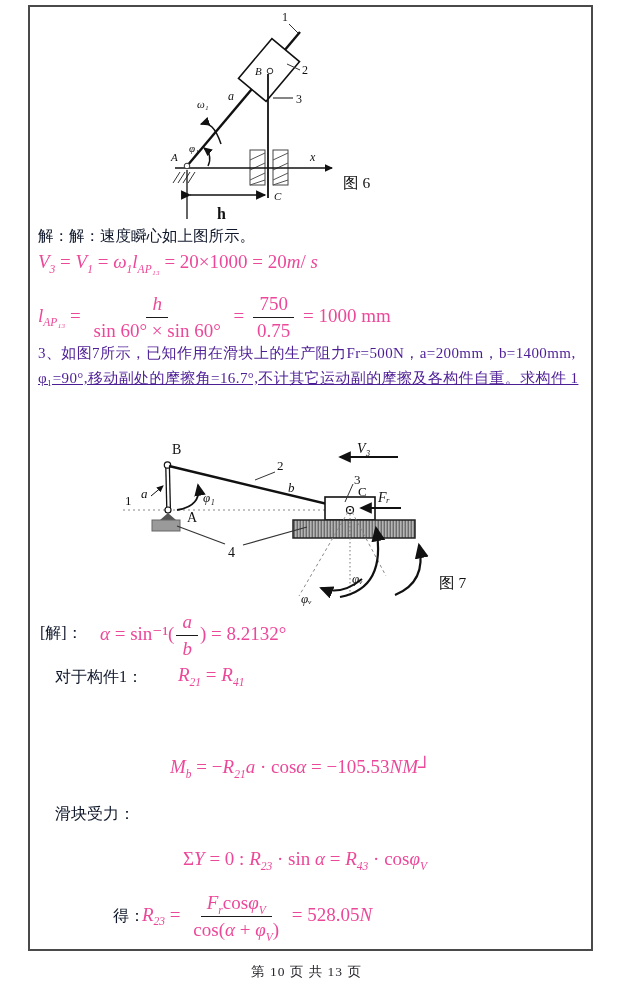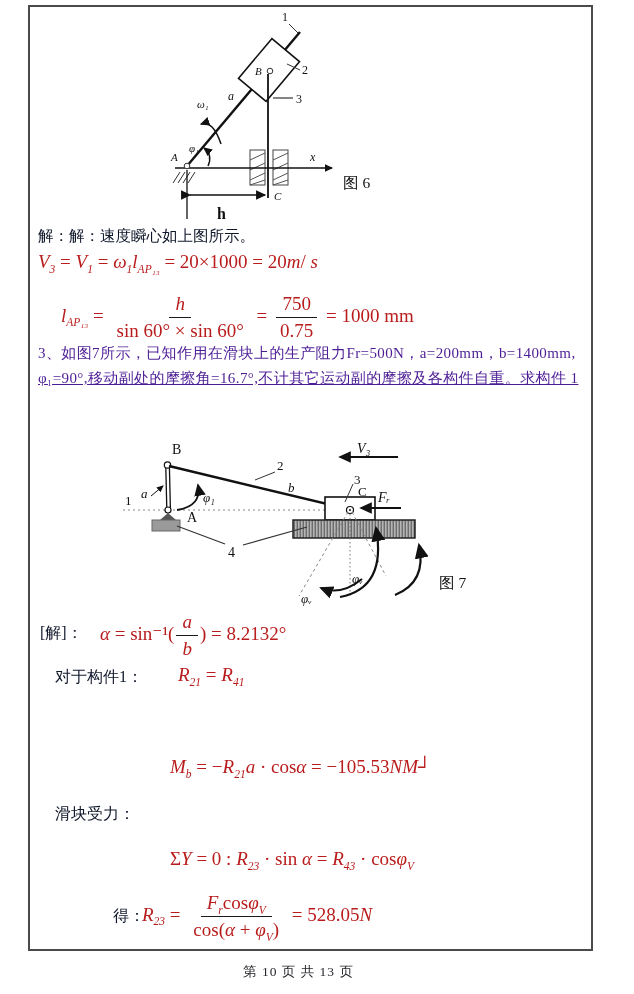--- a/index.html
+++ b/index.html
@@ -5,28 +5,28 @@
   html,body{margin:0;padding:0;background:#ffffff;}
   .page{position:relative;width:634px;height:994px;background:#ffffff;overflow:hidden;
         font-family:"Liberation Serif","DejaVu Serif",serif;color:#161616;}
   .border-box{position:absolute;left:28px;top:5px;width:565px;height:946px;
               border:2px solid #4a4a4a;box-sizing:border-box;}
   .abs{position:absolute;}
   .cjk{font-size:16px;color:#0f172a;white-space:pre;}
   .para{position:absolute;left:38px;width:558px;font-size:15px;color:#4c1d95;
         white-space:nowrap;letter-spacing:0.4px;}
   .para sub{font-size:10px;}
-  .eqline{font-size:19px;color:#b91c1c;white-space:pre;}
+  .eqline{font-size:19px;color:#ec4899;white-space:pre;}
   .eqline .eq-v{font-style:italic;}
   .eqline sub{font-size:11.5px;font-style:italic;line-height:0;}
   .frac{display:inline-flex;flex-direction:column;align-items:center;
         vertical-align:middle;margin:0 2px;line-height:1.25;}
   .frac .num{display:block;border-bottom:1.6px solid #1a1a1a;padding:0 6px 1px 6px;}
   .frac .den{display:block;padding:1px 6px 0 6px;}
-  .footer{position:absolute;left:4px;top:963px;width:589px;text-align:center;
+  .footer{position:absolute;left:12px;top:963px;width:589px;text-align:center;
           font-size:13.5px;color:#26262c;letter-spacing:1px;}
   svg text{font-family:"Liberation Serif","DejaVu Serif",serif;fill:#111;}
   .it{font-style:italic;}
 </style>
 </head>
 <body>
 
 <div class="page">
   <div class="border-box"></div>
 
@@ -90,21 +90,21 @@
     <text x="119" y="192" font-size="11" class="it">C</text>
 
     <line x1="32" y1="162" x2="32" y2="211" stroke="#111" stroke-width="1.3"></line>
     <line x1="35" y1="187" x2="110" y2="187" stroke="#111" stroke-width="1.6" marker-start="url(#a6)" marker-end="url(#a6)"></line>
     <text x="62" y="211" font-size="16" font-weight="600">h</text>
     <text x="188" y="180" font-size="15.5">图 6</text>
   </svg>
 
   <div class="abs cjk" style="left:38px;top:226px;font-size:15.5px;">解：解：速度瞬心如上图所示。</div>
   <div class="abs eqline" style="left:38px;top:251px;"><span class="eq-v">V</span><sub>3</sub><span> = </span><span class="eq-v">V</span><sub>1</sub><span> = </span><span class="eq-v">ω</span><sub>1</sub><span class="eq-v">l</span><sub>AP₁₃</sub><span> = 20×1000 = 20</span><span class="eq-v">m</span><span>/ </span><span class="eq-v">s</span></div>
-  <div class="abs eqline" style="left:38px;top:292px;margin-left:23px;"><span class="eq-v">l</span><sub>AP₁₃</sub><span> = </span><span class="frac"><span class="num"><span class="eq-v">h</span></span><span class="den"><span>sin 60° × sin 60°</span></span></span><span> = </span><span class="frac"><span class="num"><span>750</span></span><span class="den"><span>0.75</span></span></span><span> = 1000 mm</span></div>
+  <div class="abs eqline" style="left:38px;top:292px;"><span class="eq-v">l</span><sub>AP₁₃</sub><span> = </span><span class="frac"><span class="num"><span class="eq-v">h</span></span><span class="den"><span>sin 60° × sin 60°</span></span></span><span> = </span><span class="frac"><span class="num"><span>750</span></span><span class="den"><span>0.75</span></span></span><span> = 1000 mm</span></div>
 
   <div class="para" style="top:344px;">3、如图7所示，已知作用在滑块上的生产阻力Fr=500N，a=200mm，b=1400mm,</div>
   <div class="para" style="top:369px;text-decoration:underline;">φ₁=90°,移动副处的摩擦角=16.7°,不计其它运动副的摩擦及各构件自重。求构件 1</div>
 
   <svg class="abs" style="left:95px;top:436px;" width="395" height="182" viewBox="0 0 395 182">
     <defs>
       <marker id="a7" markerWidth="9" markerHeight="9" refX="6" refY="3.2" orient="auto">
         <path d="M0,0 L7,3.2 L0,6.4 z" fill="#111"></path>
       </marker>
       <pattern id="hatch7" width="3" height="10" patternUnits="userSpaceOnUse">
@@ -168,19 +168,19 @@
   </svg>
 
   <div class="abs cjk" style="left:40px;top:623px;">[解]：</div>
   <div class="abs eqline" style="left:100px;top:610px;"><span class="eq-v">α</span><span> = sin⁻¹(</span><span class="frac"><span class="num"><span class="eq-v">a</span></span><span class="den"><span class="eq-v">b</span></span></span><span>) = 8.2132°</span></div>
 
   <div class="abs cjk" style="left:55px;top:667px;">对于构件1：</div>
   <div class="abs eqline" style="left:178px;top:664px;"><span class="eq-v">R</span><sub>21</sub><span> = </span><span class="eq-v">R</span><sub>41</sub></div>
   <div class="abs eqline" style="left:170px;top:756px;"><span class="eq-v">M</span><sub>b</sub><span> = −</span><span class="eq-v">R</span><sub>21</sub><span class="eq-v">a</span><span> · cos</span><span class="eq-v">α</span><span> = −105.53</span><span class="eq-v">NM</span><span>┘</span></div>
 
   <div class="abs cjk" style="left:55px;top:804px;">滑块受力：</div>
-  <div class="abs eqline" style="left:170px;top:848px;"><span>Σ</span><span class="eq-v">Y</span><span> = 0 : </span><span class="eq-v">R</span><sub>23</sub><span> · sin </span><span class="eq-v">α</span><span> = </span><span class="eq-v">R</span><sub>43</sub><span> · cos</span><span class="eq-v">φ</span><sub>V</sub></div>
+  <div class="abs eqline" style="left:183px;top:848px;"><span>Σ</span><span class="eq-v">Y</span><span> = 0 : </span><span class="eq-v">R</span><sub>23</sub><span> · sin </span><span class="eq-v">α</span><span> = </span><span class="eq-v">R</span><sub>43</sub><span> · cos</span><span class="eq-v">φ</span><sub>V</sub></div>
 
   <div class="abs cjk" style="left:113px;top:906px;">得：</div>
   <div class="abs eqline" style="left:142px;top:891px;"><span class="eq-v">R</span><sub>23</sub><span> = </span><span class="frac"><span class="num"><span class="eq-v">F</span><sub>r</sub><span>cos</span><span class="eq-v">φ</span><sub>V</sub></span><span class="den"><span>cos(</span><span class="eq-v">α</span><span> + </span><span class="eq-v">φ</span><sub>V</sub><span>)</span></span></span><span> = 528.05</span><span class="eq-v">N</span></div>
 
   <div class="footer">第 10 页 共 13 页</div>
 </div>
 
 </body></html>

